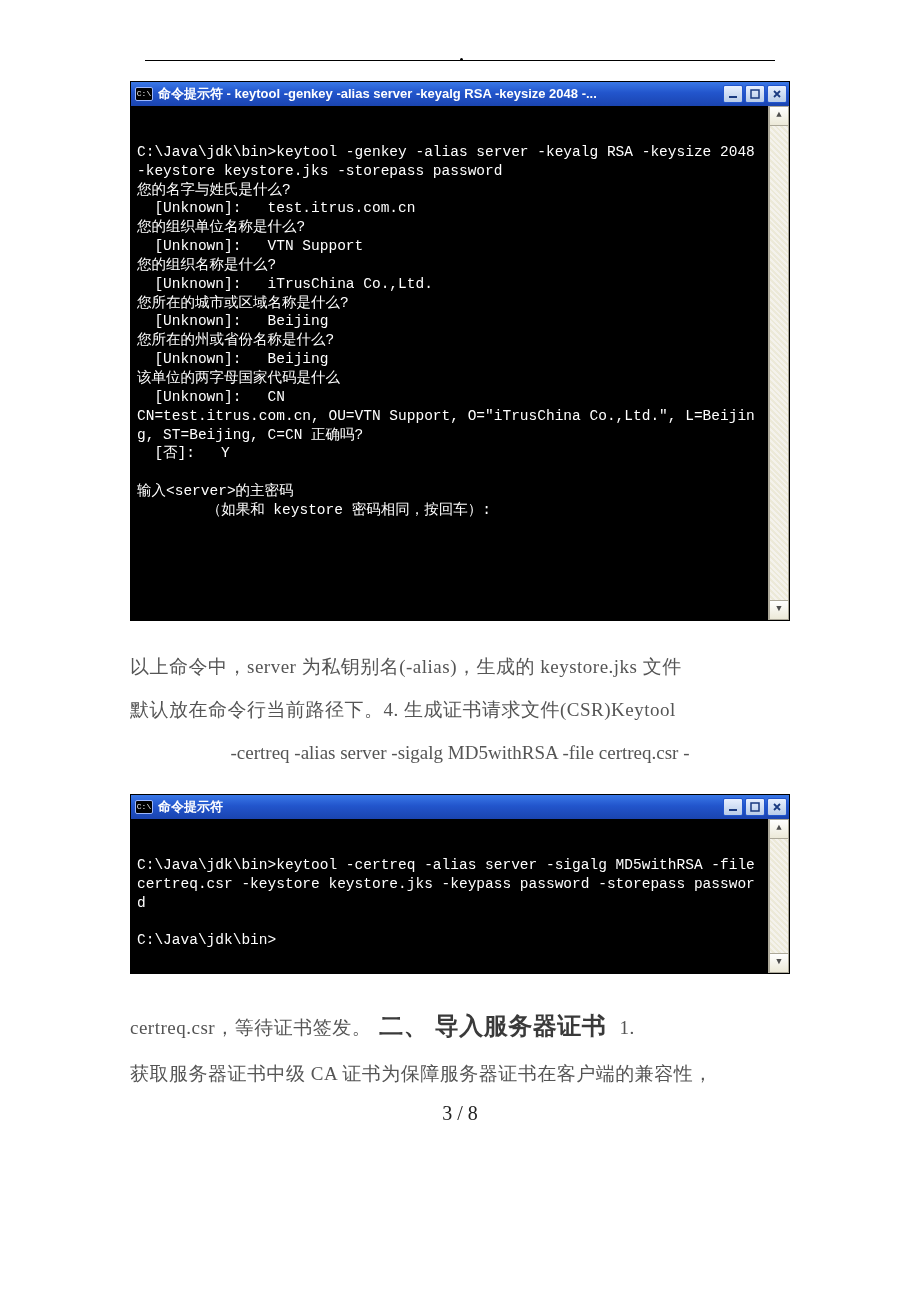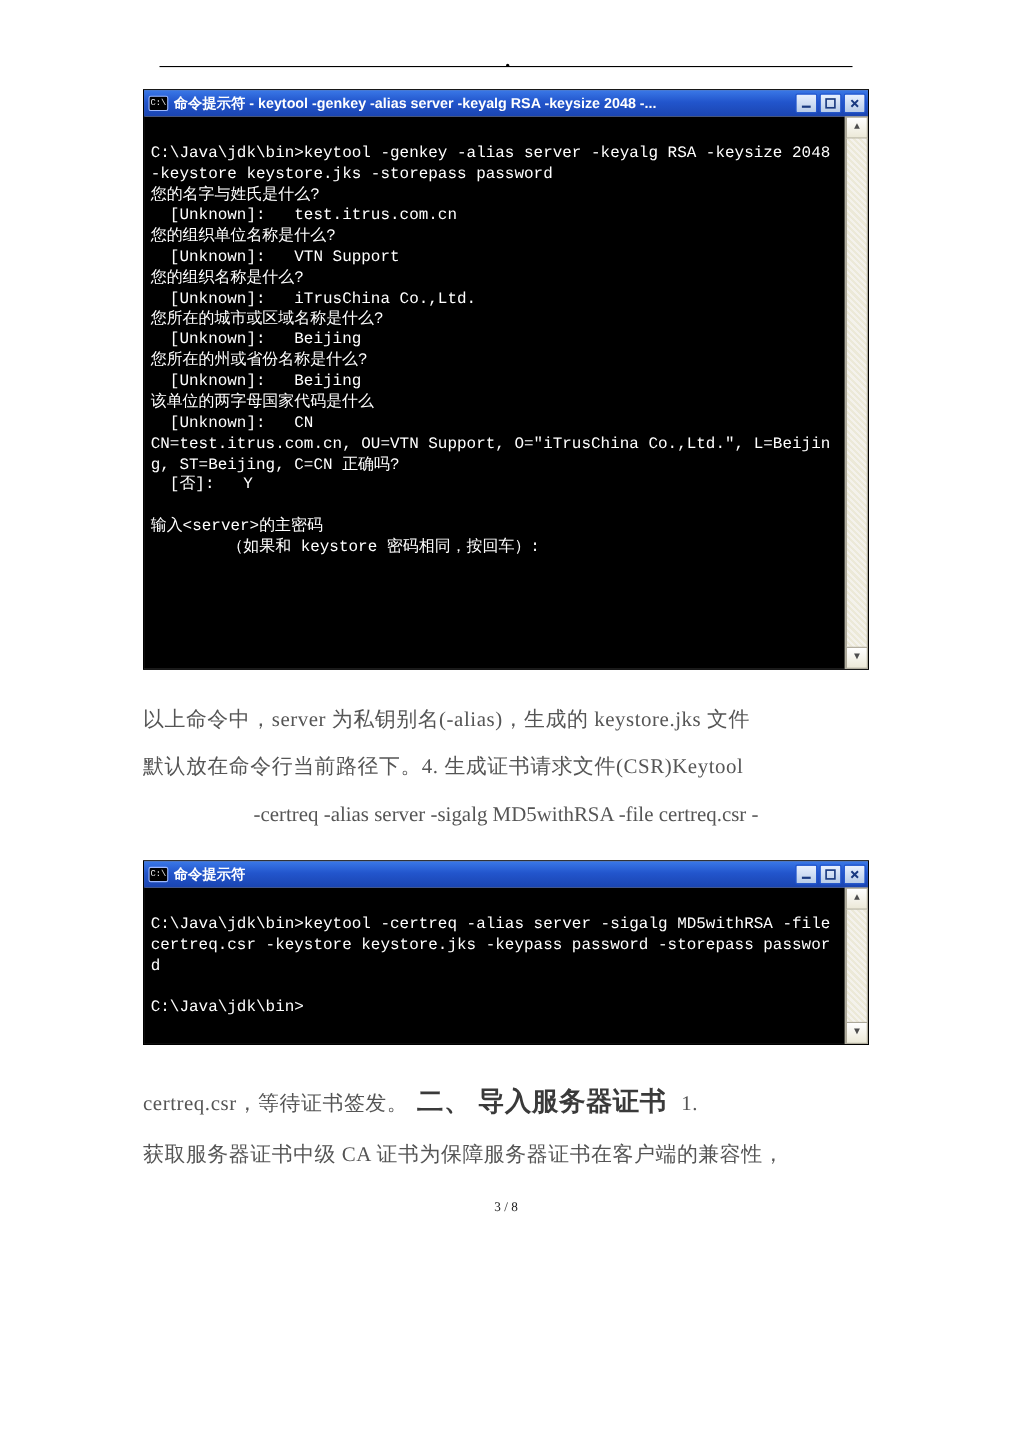--- a/index.html
+++ b/index.html
@@ -96,20 +96,21 @@
   .terminal-body-wrap {
     display: flex;
     background: #000;
   }
   .terminal-body {
     flex: 1;
     color: #c0c0c0;
     padding: 6px 6px;
     white-space: pre-wrap;
     word-break: break-all;
+    margin-top: 12px;
   }
   .terminal-body .bright { color: #ffffff; }
   .scrollbar {
     width: 20px;
     background: #ece9d8;
     border-left: 1px solid #aca899;
     display: flex;
     flex-direction: column;
   }
   .scroll-arrow, .scroll-track {
@@ -145,23 +146,23 @@
   .heading-inline {
     font-size: 24px;
     color: #3a3a3a;
     font-weight: bold;
     font-family: "SimSun", serif;
     padding: 0 8px;
     margin-top: 33px;
   }
   .page-num {
     text-align: center;
-    font-size: 12px;
+    font-size: 20px;
     color: #222;
-    margin-top: 18px;
+    margin-top: 6px;
     font-family: "Times New Roman", serif;
   }
   .t1-body { min-height: 490px; }
   .t2-body { min-height: 130px; }
 </style>
 </head>
 <body>
 
 <div class="page">
 

